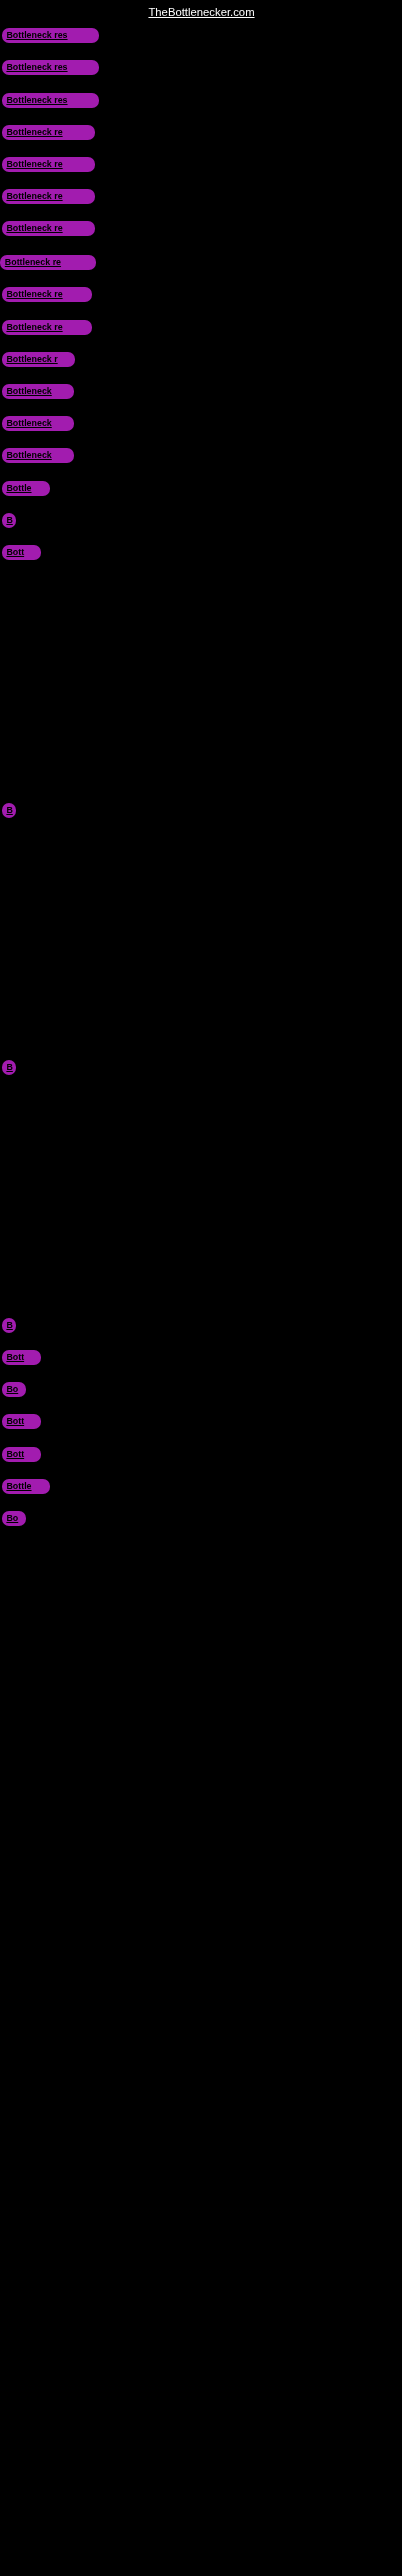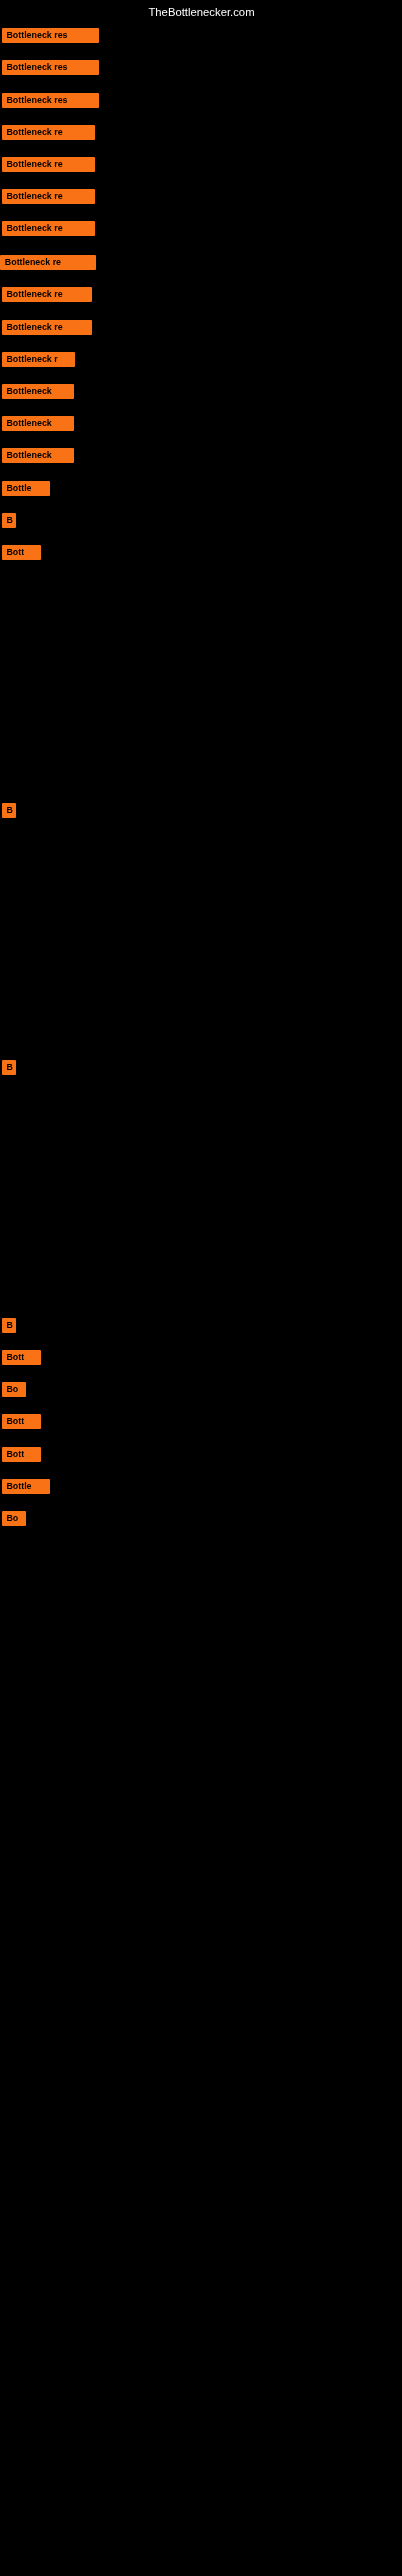--- a/index.html
+++ b/index.html
@@ -1,18 +1,19 @@
 <!DOCTYPE html>
 <html style="font-size:13px"><head>
   <meta charset="utf-8">
   <style>
     * {
       margin: 0;
       padding: 0;
       box-sizing: border-box;
+      text-decoration: underline;
     }
 
     body {
       background-color: #000000;
       font-family: Arial, sans-serif;
       width: 403px;
       min-height: 2576px;
       position: relative;
       overflow-x: hidden;
     }
@@ -22,26 +23,26 @@
       top: 6.4px;
       left: 50%;
       transform: translateX(-50%);
       color: #ffffff;
       font-size: 11.3px;
       white-space: nowrap;
     }
 
     .badge {
       position: absolute;
-      background-color: #f97316;
+      background-color: #a21caf;
       color: #000000;
       font-size: 8.9px;
       font-weight: bold;
       padding: 2.4px 4.8px;
-      border-radius: 1px;
+      border-radius: 7px;
       white-space: nowrap;
       overflow: hidden;
       max-width: 105px;
     }
   </style>
 </head>
 <body>
 
 <span class="site-title">TheBottlenecker.com</span>
 

